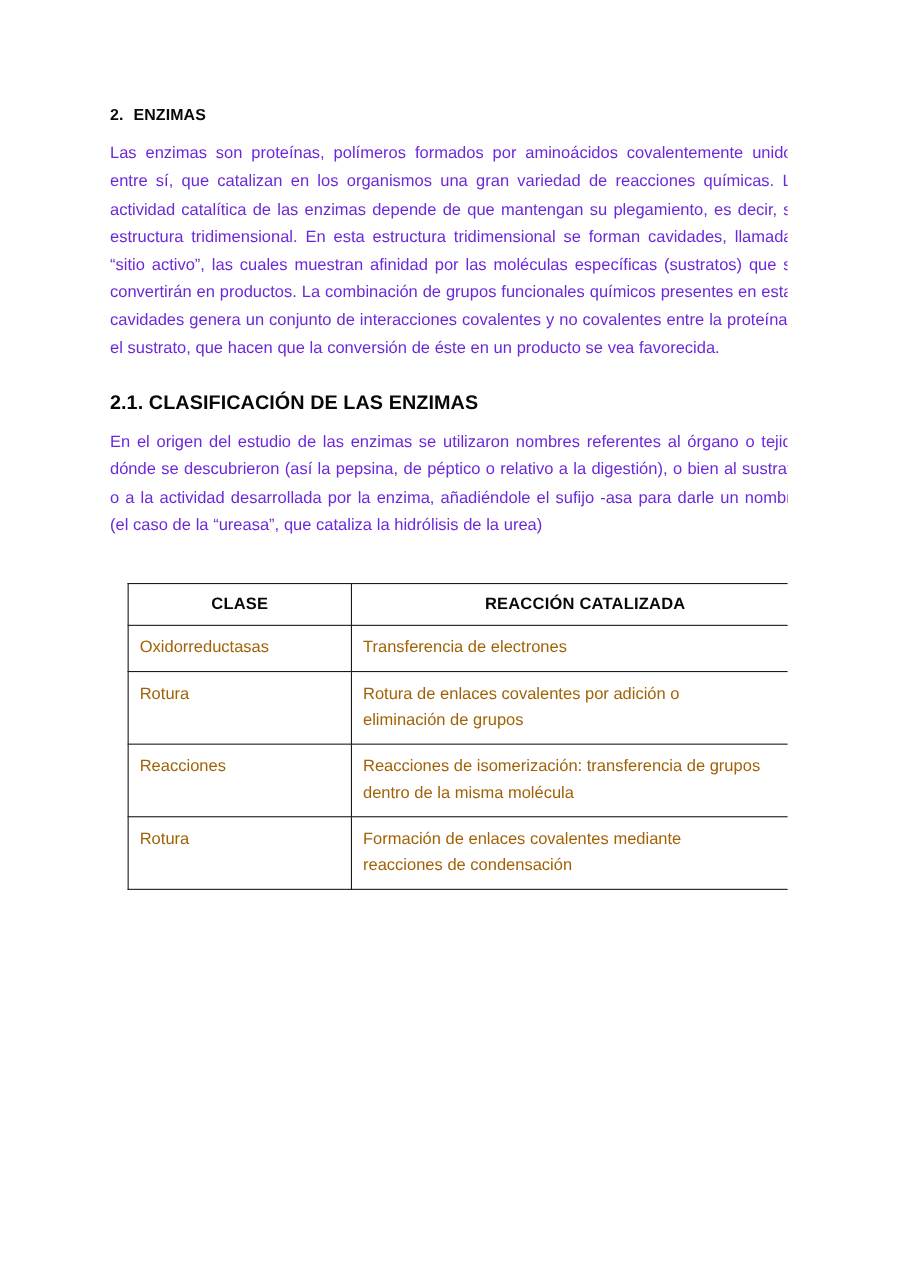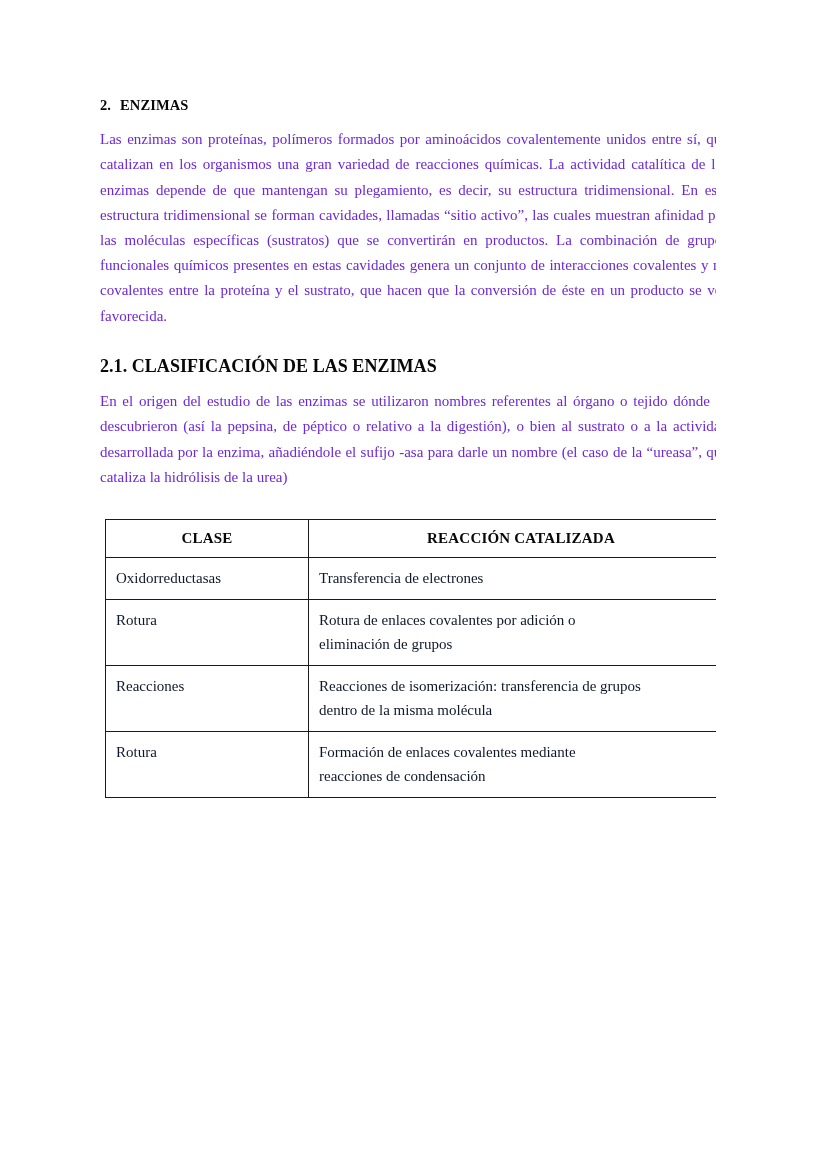--- a/index.html
+++ b/index.html
@@ -8,21 +8,21 @@
     padding: 0;
     background: #ffffff;
   }
 
   .page {
     position: relative;
     width: 716px;
     height: 1169px;
     background: #ffffff;
     overflow: hidden;
-    font-family: Liberation Serif, serif;
+    font-family: Liberation Sans, sans-serif;
     color: #0c0c0c;
     -webkit-font-smoothing: antialiased;
   }
 
   .content {
     position: absolute;
     left: 100px;
     top: 96px;
     width: 628px;
   }
@@ -59,21 +59,21 @@
     word-spacing: 0.1px;
   }
 
   .gap-after-para { height: 26px; }
   .gap-after-para2 { height: 24px; }
 
   table.enzyme-table {
     border-collapse: collapse;
     width: 628px;
     table-layout: fixed;
-    margin: 5px;
+    margin: 16px;
   }
 
   table.enzyme-table td,
   table.enzyme-table th {
     border: 1.4px solid #1a1a1a;
     padding: 0;
     vertical-align: top;
     background: #ffffff;
   }
 
@@ -86,21 +86,21 @@
     letter-spacing: 0.2px;
     color: #080808;
   }
 
   col.col-class { width: 203px; }
   col.col-reaction { width: 425px; }
 
   td.cell {
     font-size: 15px;
     line-height: 24px;
-    color: #0f172a;
+    color: #a16207;
   }
 
   td.cell .cell-inner {
     padding: 8px 0 9px 10px;
   }
 
   td.cell.two-line .cell-inner {
     padding: 8px 0 9px 10px;
     min-height: 41px;
   }

